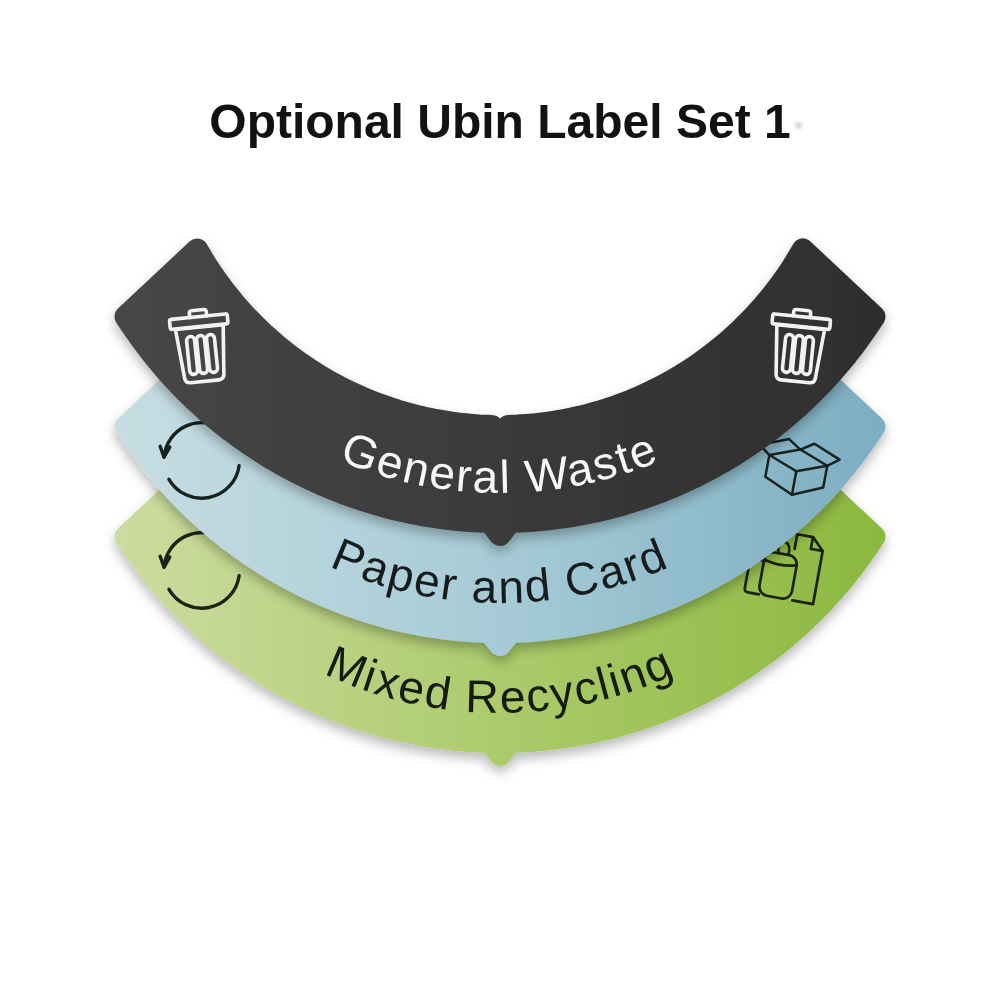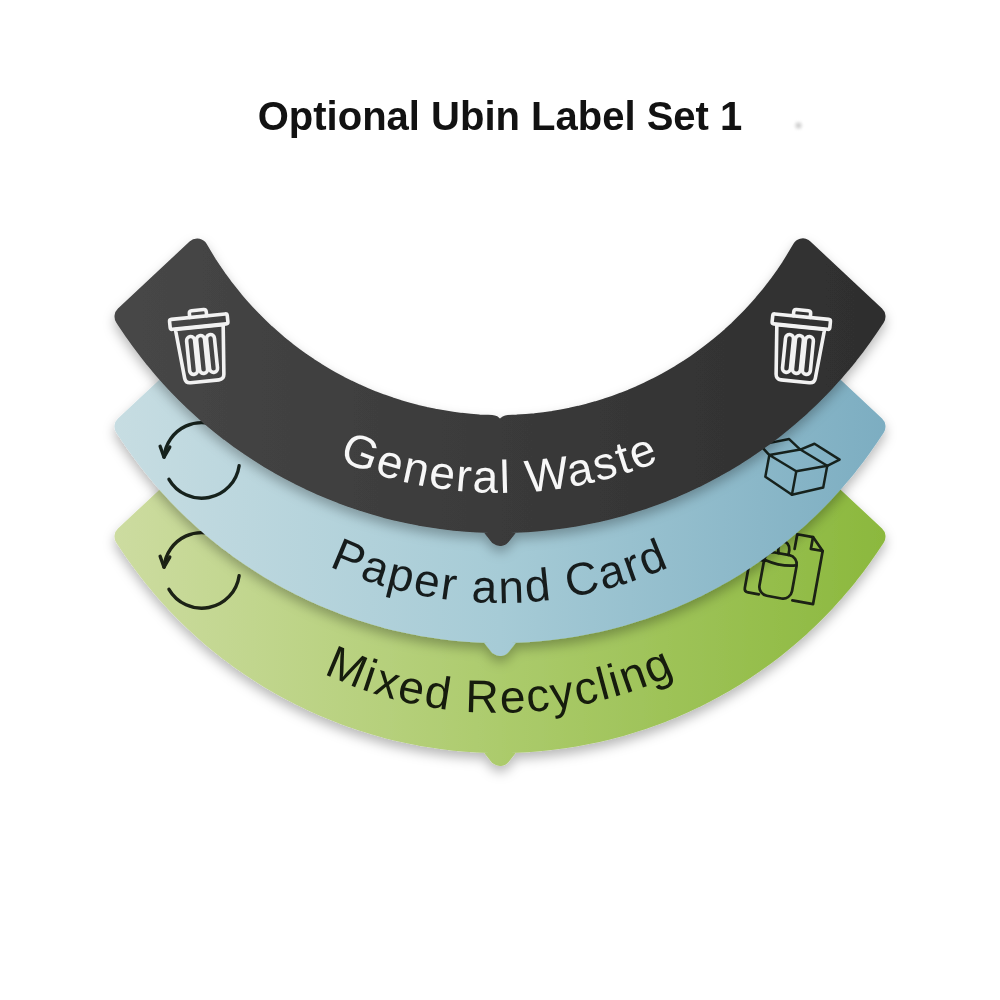--- a/index.html
+++ b/index.html
@@ -18,21 +18,21 @@
   }
   .page-title {
     position: absolute;
     top: 94px;
     left: 0;
     width: 100%;
     margin: 0;
     text-align: center;
     font-family: "Liberation Sans", sans-serif;
     font-weight: 700;
-    font-size: 40px;
+    font-size: 48px;
     letter-spacing: 0px;
     color: #121212;
   }
   .stray-mark {
     position: absolute;
     left: 793px;
     top: 121px;
     width: 11px;
     height: 9px;
     border-radius: 50%;

